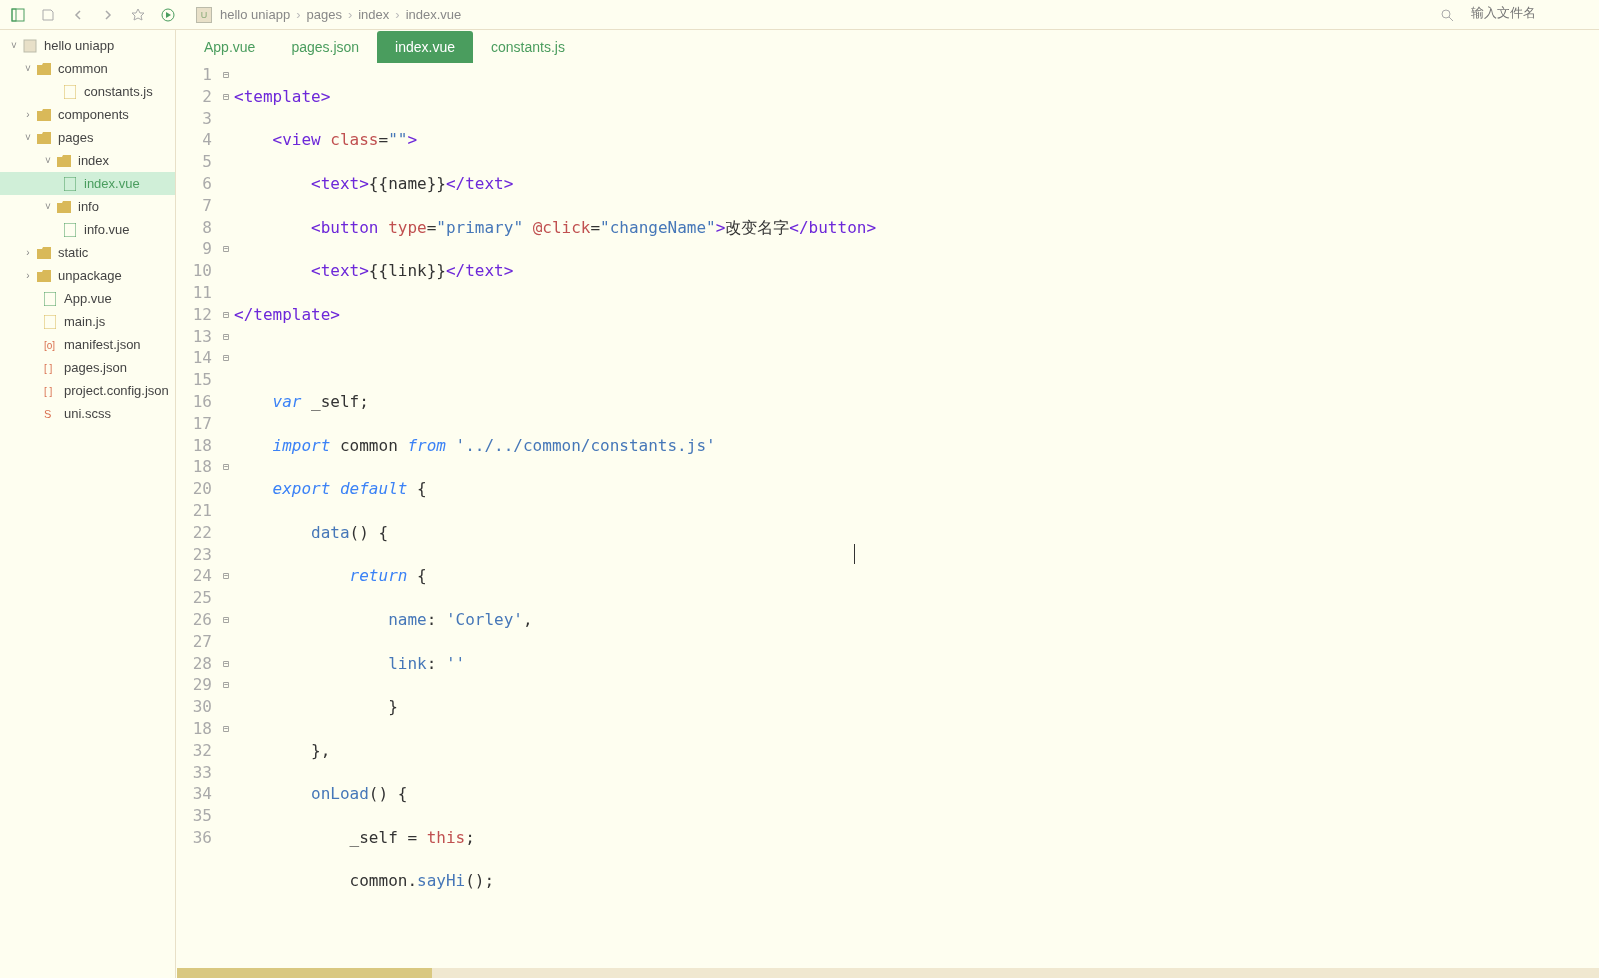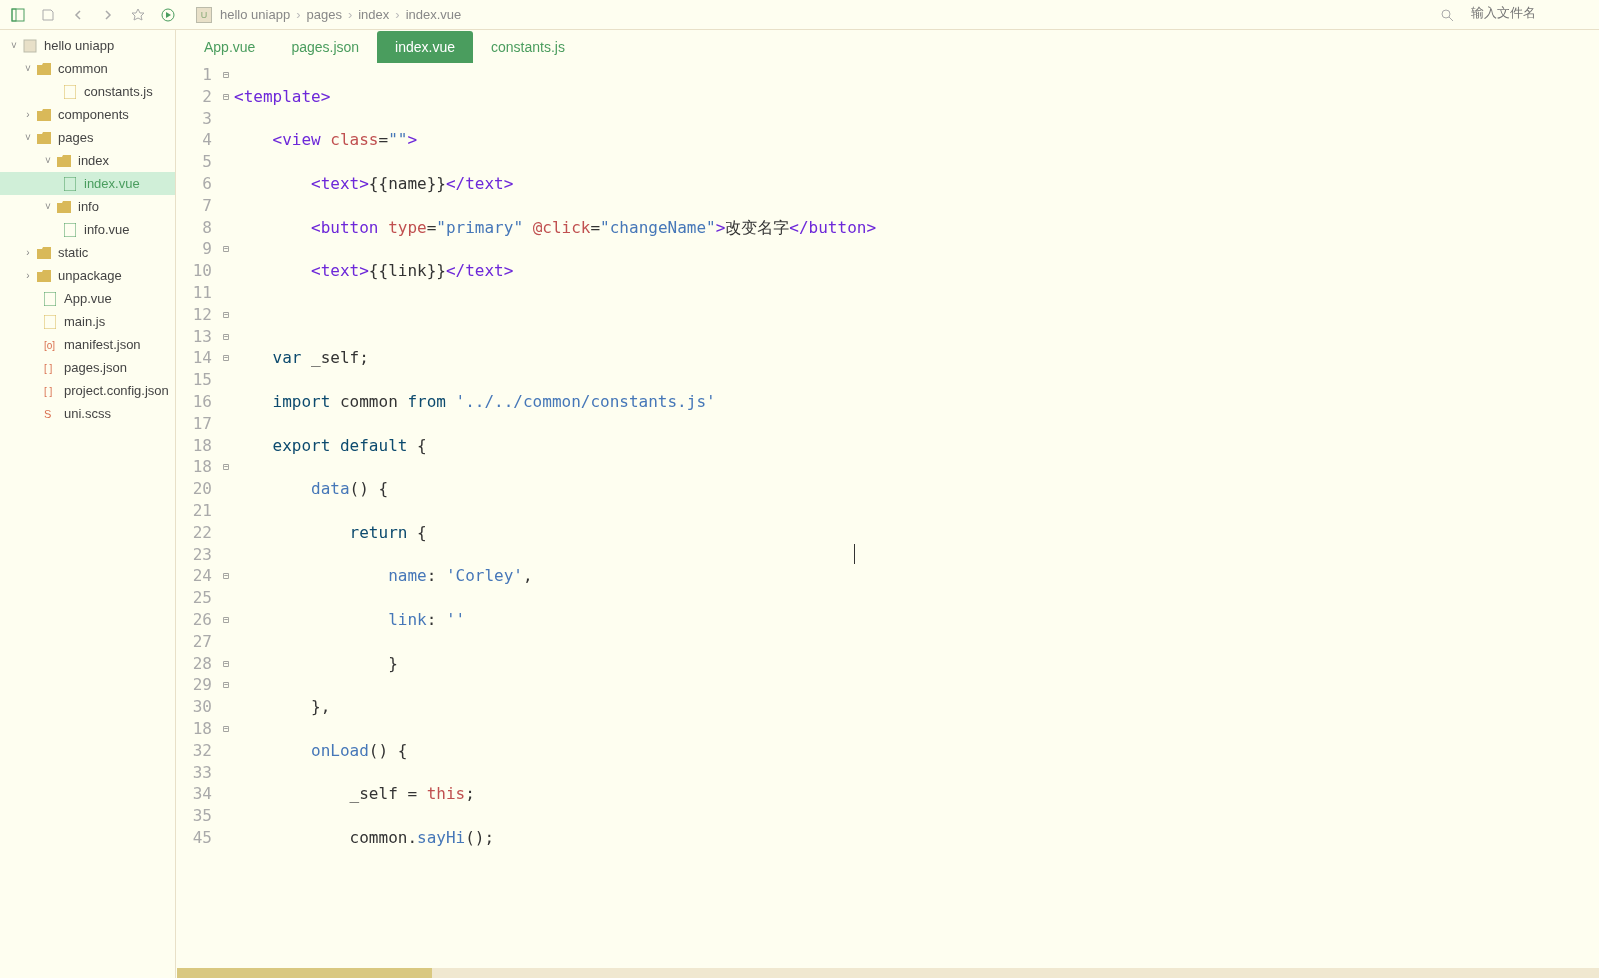--- a/index.html
+++ b/index.html
@@ -42,21 +42,21 @@
     .code-area { flex: 1; display: flex; overflow: hidden; font-family: Consolas, Monaco, monospace; font-size: 16px; line-height: 21.8px; position: relative; }
     .gutter { width: 42px; text-align: right; padding-right: 6px; color: #aaa; user-select: none; }
     .fold-col { width: 16px; color: #999; user-select: none; }
     .line-row { height: 21.8px; }
     .fold-mark { font-size: 10px; color: #888; text-align: center; }
     .code-content { flex: 1; white-space: pre; position: relative; }
     
     .c-tag { color: #6d28d9; }
     .c-attr { color: #c05050; }
     .c-str { color: #4677b8; }
-    .c-kw { color: #0c4a6e; }
+    .c-kw { color: #3b82f6; font-style: italic; }
     .c-this { color: #c05050; }
     .c-name { color: #4677b8; text-align: center; }
     .c-call { color: #4677b8; }
     
     .cursor-caret { position: absolute; width: 1px; height: 20px; background: #333; }
     
     .hscroll { height: 10px; background: #f0e8d0; position: absolute; bottom: 0; left: 177px; right: 0; }
     .hscroll-thumb { height: 100%; width: 255px; background: #d9c880; position: absolute; left: 0; }
   </style>
 </head>
@@ -302,21 +302,21 @@
           <div class="line-row">26</div>
           <div class="line-row">27</div>
           <div class="line-row">28</div>
           <div class="line-row">29</div>
           <div class="line-row">30</div>
           <div class="line-row">18</div>
           <div class="line-row">32</div>
           <div class="line-row">33</div>
           <div class="line-row">34</div>
           <div class="line-row">35</div>
-          <div class="line-row">45</div>
+          <div class="line-row">36</div>
         </div>
       <div class="fold-col" id="foldcol">
           <div class="line-row fold-mark">⊟</div>
           <div class="line-row fold-mark">⊟</div>
           <div class="line-row fold-mark"></div>
           <div class="line-row fold-mark"></div>
           <div class="line-row fold-mark"></div>
           <div class="line-row fold-mark"></div>
           <div class="line-row fold-mark"></div>
           <div class="line-row fold-mark"></div>
@@ -348,20 +348,21 @@
           <div class="line-row fold-mark"></div>
           <div class="line-row fold-mark"></div>
           <div class="line-row fold-mark"></div>
         </div>
       <div class="code-content">
 <div class="line-row"><span class="c-tag">&lt;template&gt;</span></div>
 <div class="line-row">    <span class="c-tag">&lt;view</span><span class="c-attr"> class</span><span>=</span><span class="c-str">""</span><span class="c-tag">&gt;</span></div>
 <div class="line-row">        <span class="c-tag">&lt;text&gt;</span><span>{{name}}</span><span class="c-tag">&lt;/text&gt;</span></div>
 <div class="line-row">        <span class="c-tag">&lt;button</span><span class="c-attr"> type</span><span>=</span><span class="c-str">"primary"</span><span class="c-attr"> @click</span><span>=</span><span class="c-str">"changeName"</span><span class="c-tag">&gt;</span><span>改变名字</span><span class="c-tag">&lt;/button&gt;</span></div>
 <div class="line-row">        <span class="c-tag">&lt;text&gt;</span><span>{{link}}</span><span class="c-tag">&lt;/text&gt;</span></div>
+<div class="line-row"><span class="c-tag">&lt;/template&gt;</span></div>
 <div class="line-row"></div>
 <div class="line-row">    <span class="c-kw">var</span><span> _self;</span></div>
 <div class="line-row">    <span class="c-kw">import</span><span> common </span><span class="c-kw">from</span><span class="c-str"> '../../common/constants.js'</span></div>
 <div class="line-row">    <span class="c-kw">export</span><span class="c-kw"> default</span><span> {</span></div>
 <div class="line-row">        <span class="c-name">data</span><span>() {</span></div>
 <div class="line-row">            <span class="c-kw">return</span><span> {</span></div>
 <div class="line-row">                <span class="c-name">name</span><span>: </span><span class="c-str">'Corley'</span><span>,</span></div>
 <div class="line-row">                <span class="c-name">link</span><span>: </span><span class="c-str">''</span></div>
 <div class="line-row">                <span>}</span></div>
 <div class="line-row">        <span>},</span></div>

